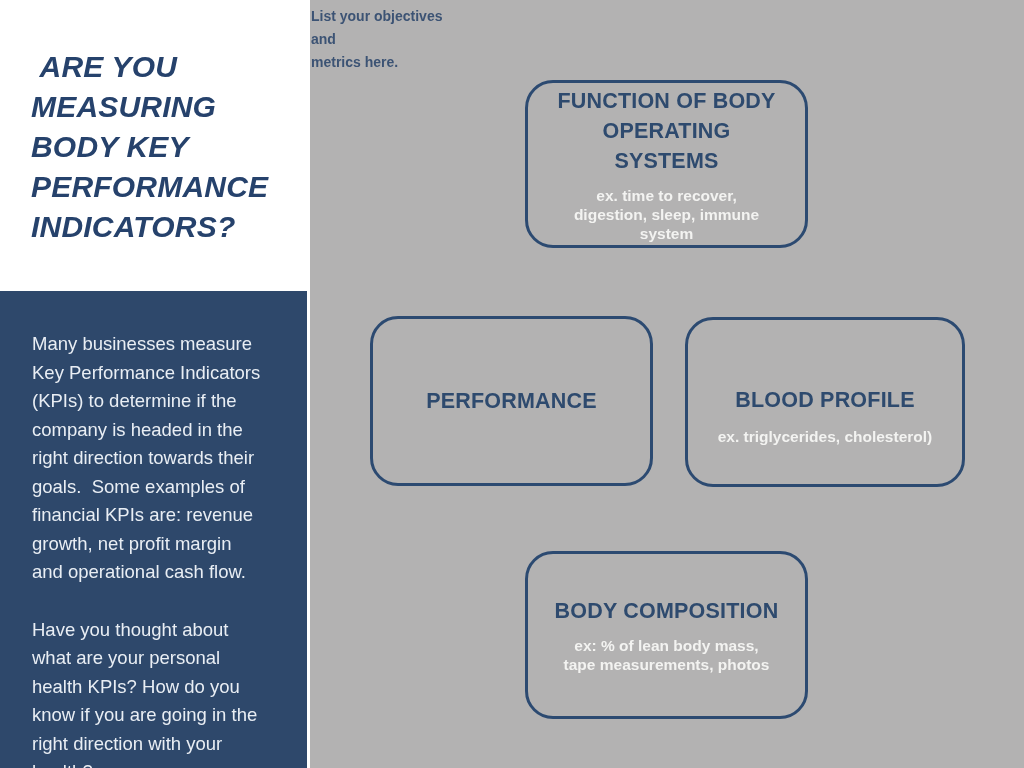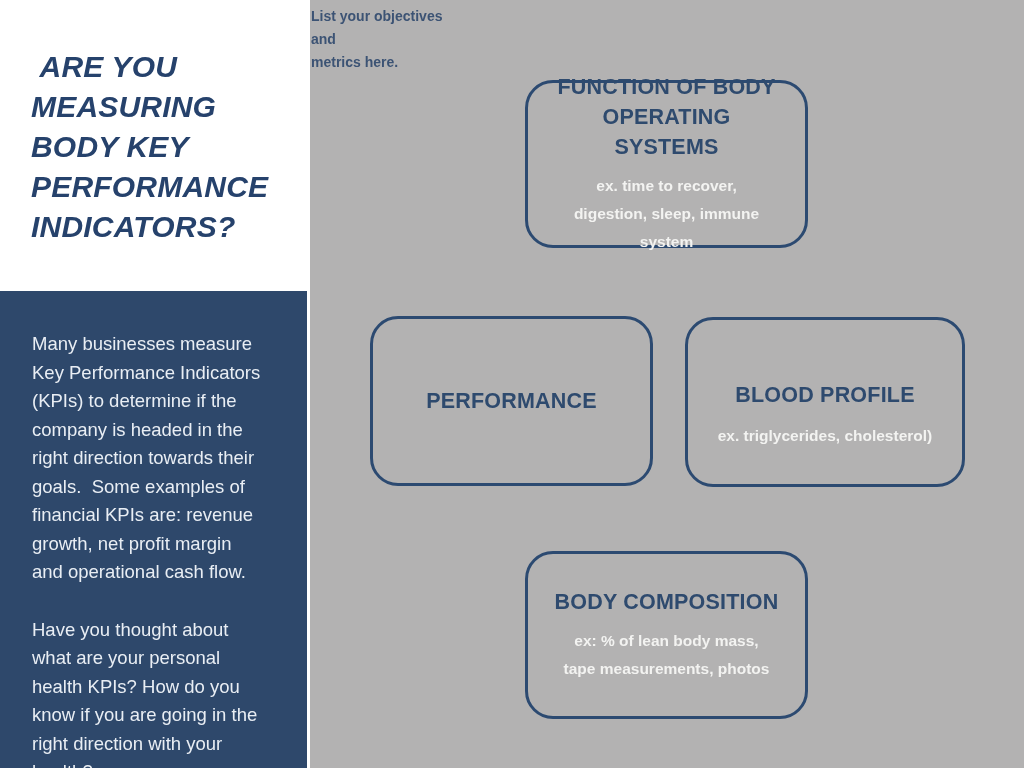--- a/index.html
+++ b/index.html
@@ -84,21 +84,21 @@
     font-size: 21.5px;
     line-height: 30px;
     color: #2e4a6e;
     white-space: pre-line;
     letter-spacing: 0.2px;
   }
   .kpi-sub {
     margin-top: 10px;
     font-weight: bold;
     font-size: 15.5px;
-    line-height: 28px;
+    line-height: 19px;
     color: #f3f3f1;
     white-space: pre-line;
   }
   #box-function    { left: 525px; top: 80px;  width: 283px; height: 168px; }
   #box-performance { left: 370px; top: 316px; width: 283px; height: 170px; }
   #box-blood       { left: 685px; top: 317px; width: 280px; height: 170px; padding-top: 34px; }
   #box-blood .kpi-sub { margin-top: 12px; }
   #box-body        { left: 525px; top: 551px; width: 283px; height: 168px; }
 </style>
 </head>

